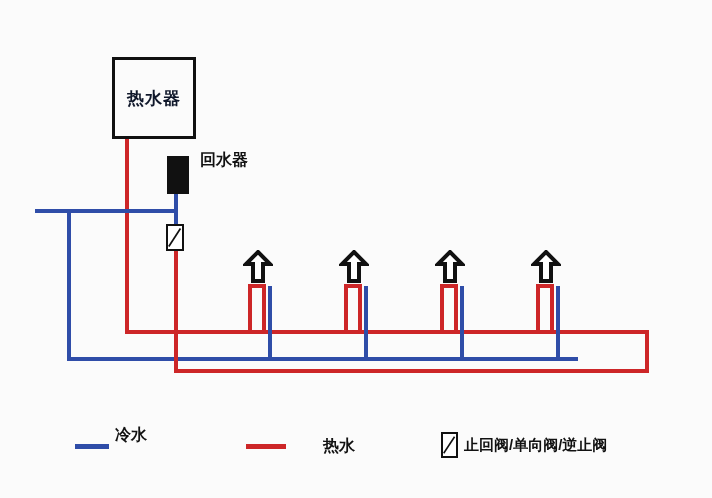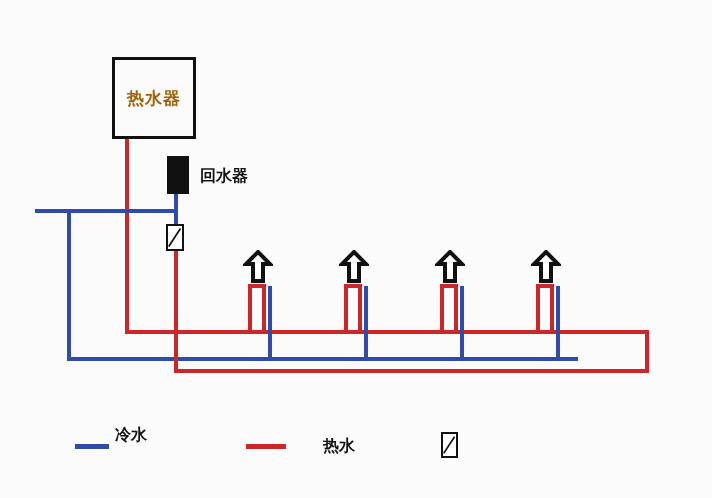--- a/index.html
+++ b/index.html
@@ -13,21 +13,21 @@
   .pipe{position:absolute;}
   .pipe.cold{background:var(--cold,#2f4da8);}
   .pipe.hot{background:var(--hot,#cd2628);}
   .heater-box{
     position:absolute;left:112px;top:57px;width:84px;height:82px;
     border:3px solid var(--outline,#111);
     display:flex;align-items:center;justify-content:center;
     background:var(--bg,#fbfbfb);
     box-sizing:border-box;
   }
-  .heater-box span{font-size:17px;font-weight:bold;color:#a16207;letter-spacing:1px;}
+  .heater-box span{font-size:17px;font-weight:bold;color:#0f172a;letter-spacing:1px;}
   .return-device{
     position:absolute;left:167px;top:156px;width:22px;height:38px;
     background:var(--outline,#111);
   }
   .label{
     position:absolute;color:#111;font-weight:bold;font-size:16px;white-space:nowrap;
   }
   .valve{
     position:absolute;width:18px;height:27px;
     border:2px solid var(--outline,#111);
@@ -45,21 +45,21 @@
 </head>
 <body>
 
 <div class="canvas">
 
   <div class="heater-box">
     <span>热水器</span>
   </div>
 
   <div class="return-device"></div>
-  <div class="label" style="left:200px;top:166px;">回水器</div>
+  <div class="label" style="left:200px;top:150px;">回水器</div>
 
   <div class="valve" style="left:166px;top:224px;">
     <svg viewBox="0 0 18 27">
       <line x1="1" y1="25" x2="16" y2="2" stroke="#111" stroke-width="2.2"></line>
     </svg>
   </div>
 
   <div class="pipe hot" style="left:125px;top:139px;width:4px;height:195px;"></div>
 
   <div class="pipe cold" style="left:174px;top:194px;width:4px;height:30px;"></div>
@@ -120,14 +120,15 @@
   <div class="label" style="left:115px;top:425px;text-align:right;">冷水</div>
 
   <div class="legend-swatch pipe hot" style="left:246px;top:444px;width:40px;"></div>
   <div class="label" style="left:295px;top:436px;margin-left:28px;">热水</div>
 
   <div class="valve" style="left:441px;top:432px;width:17px;height:26px;">
     <svg viewBox="0 0 18 27">
       <line x1="1" y1="25" x2="16" y2="2" stroke="#111" stroke-width="2.2"></line>
     </svg>
   </div>
+  <div class="label" style="left:464px;top:436px;font-size:15px;">止回阀/单向阀/逆止阀</div>
 
 </div>
 
 </body></html>

